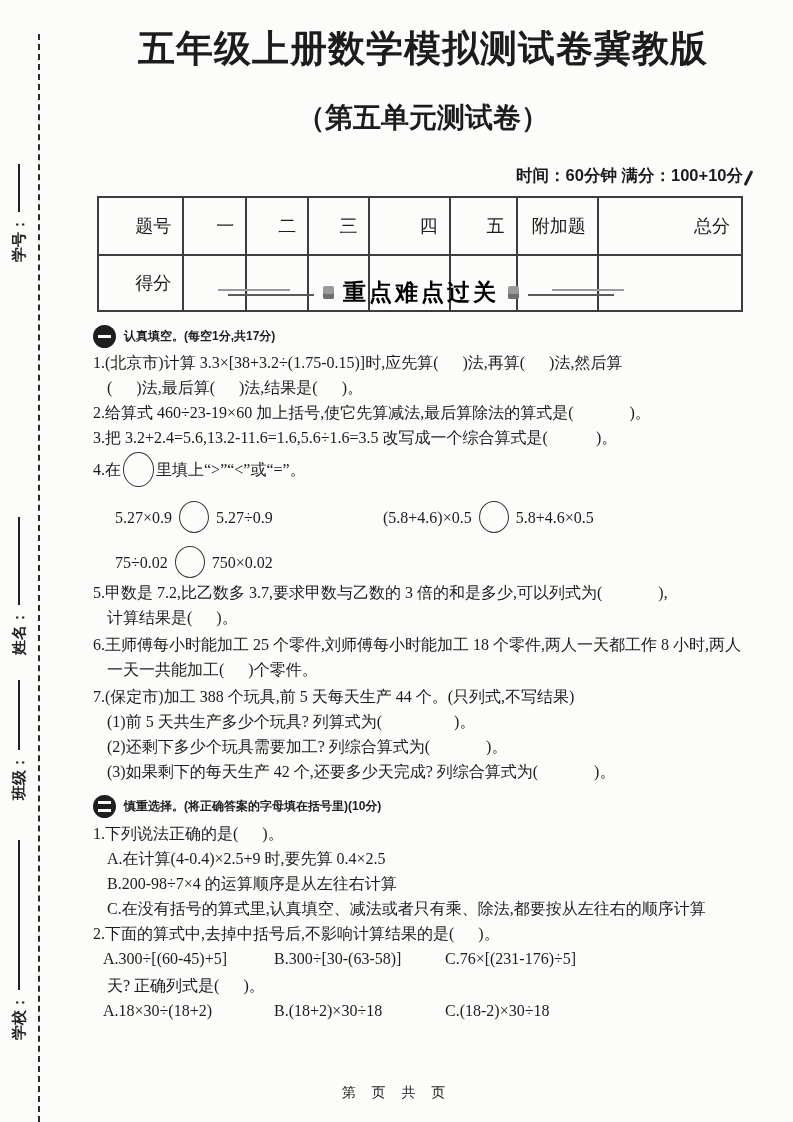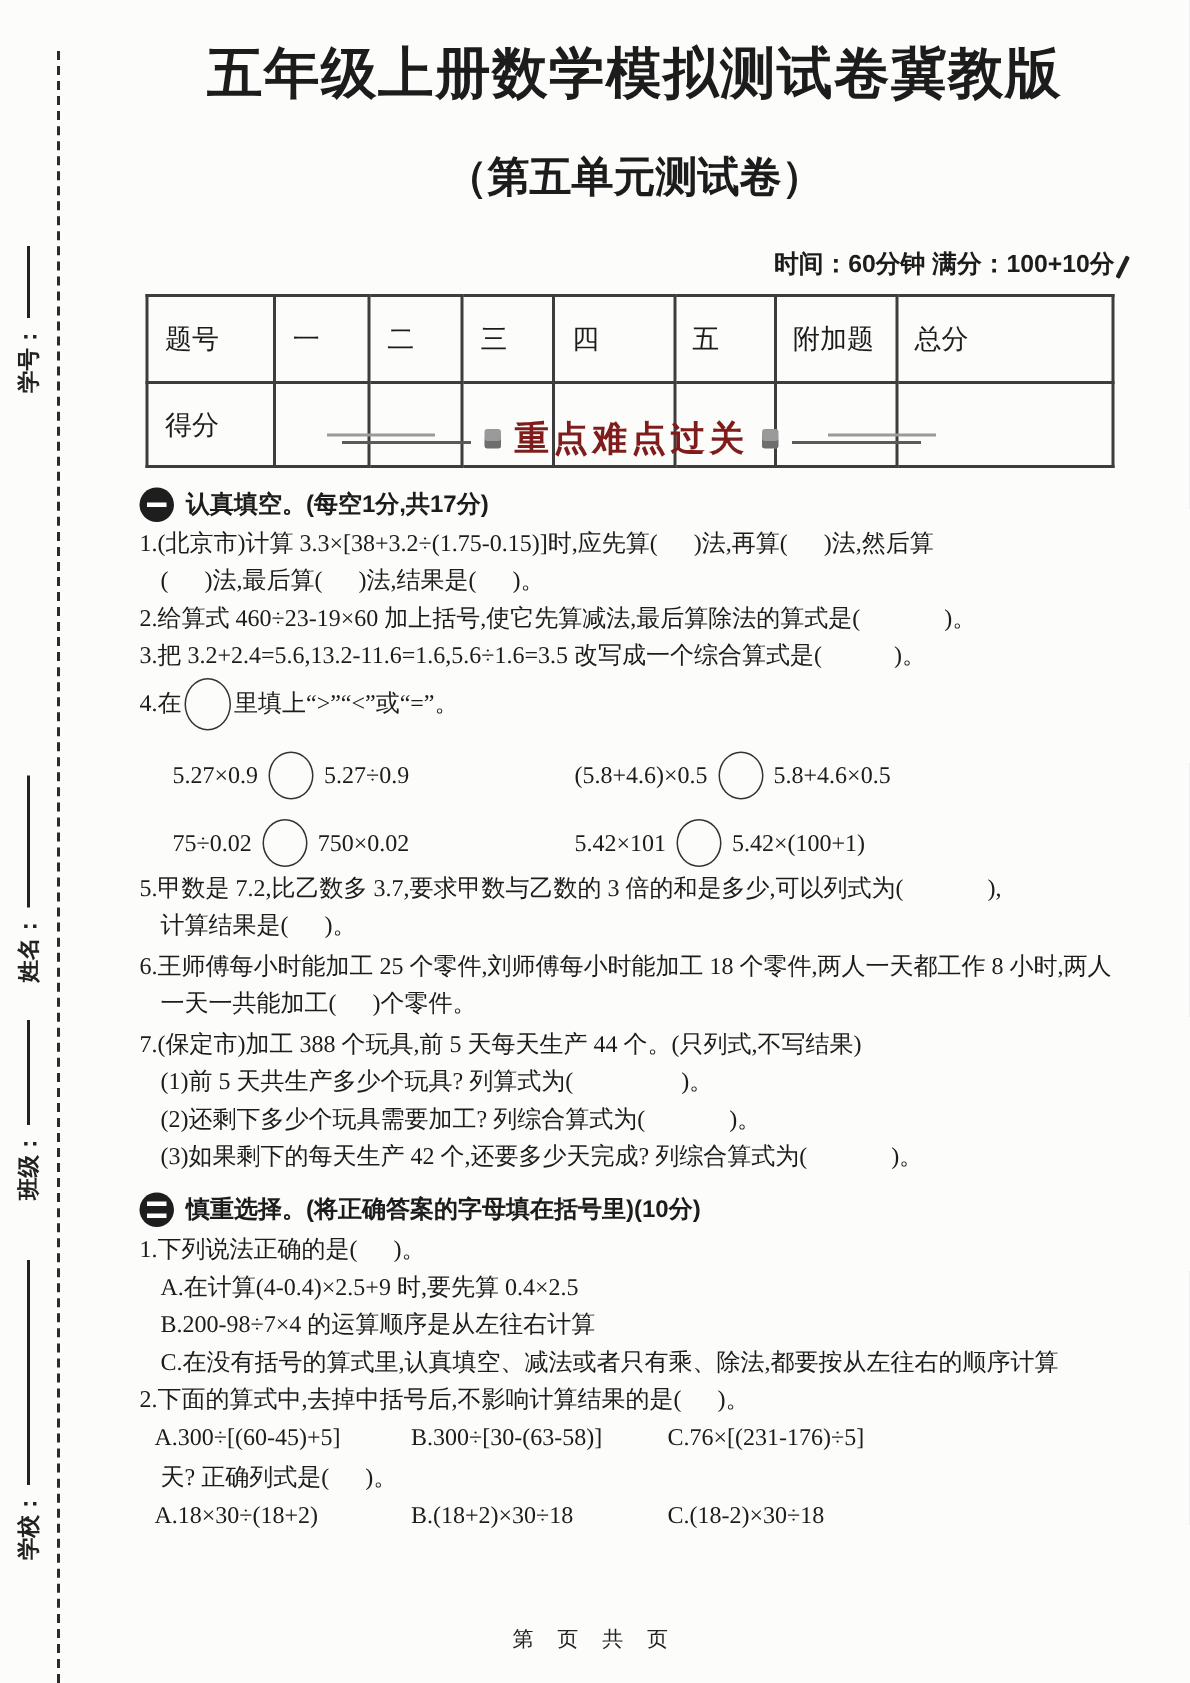--- a/index.html
+++ b/index.html
@@ -44,49 +44,49 @@
   .tick {
     position:absolute; left:747px; top:170px; width:2.5px; height:16px;
     background:#222; transform:rotate(26deg); border-radius:1px;
   }
   
   table.score {
     position:absolute; left:97px; top:196px; width:646px;
     border-collapse:collapse; table-layout:fixed;
     font-family:"Liberation Sans","DejaVu Sans",sans-serif; font-size:18px;
   }
-  table.score td { border:2px solid #3d3d3d; text-align:left; padding:11px; }
+  table.score td { border:2px solid #3d3d3d; text-align:right; padding:11px; }
   table.score tr.r1 td { height:34px; }
   table.score tr.r2 td { height:32px; }
   
   .banner {
     position:absolute; top:277px; left:97px; width:648px;
     display:flex; align-items:center; justify-content:center; gap:9px;
   }
   .banner-title {
     font-family:"Liberation Sans","DejaVu Sans",sans-serif;
-    font-weight:bold; font-size:23px; letter-spacing:3px; color:#7f1d1d;
+    font-weight:bold; font-size:23px; letter-spacing:3px; color:#000000;
   }
   .bl { width:96px; height:12px; position:relative; }
   .bl i { position:absolute; display:block; height:2px; background:#5a5a5a; }
   .bl-left i.a { top:2px; left:0; width:72px; background:#9a9a9a; }
   .bl-left i.b { top:7px; left:10px; width:86px; }
   .bl-right i.a { top:2px; right:0; width:72px; background:#9a9a9a; }
   .bl-right i.b { top:7px; right:10px; width:86px; }
   .bsq {
     width:11px; height:13px; background:#9a9a9a; border-radius:2px;
     box-shadow:inset 0 -5px 0 #6e6e6e; flex:none;
   }
   
   .content { position:absolute; left:93px; top:322px; width:680px;
              font-size:16px; line-height:25px; }
   .sec-head {
     display:flex; align-items:center; gap:8px; height:28px;
     font-family:"Liberation Sans","DejaVu Sans",sans-serif;
-    font-weight:bold; font-size:16px;
+    font-weight:bold; font-size:12px;
   }
   .sec-icon { width:23px; height:23px; border-radius:50%; background:#1e1e1e;
               position:relative; flex:none; }
   .sec-icon .bar { position:absolute; left:5px; right:5px; height:3px; background:#fff; }
   .icon-one .bar.m  { top:10px; }
   .icon-two .bar.t  { top:6px; }
   .icon-two .bar.b  { top:14px; }
   .q { white-space:pre; }
   .ind { padding-left:14px; }
   .mt { margin-top:2px; }
@@ -216,25 +216,20 @@
         <span class="cmp"></span>
         <span>5.8+4.6×0.5</span>
       </span>
     </div>
     <div class="q4row">
       <span class="pair">
         <span>75÷0.02</span>
         <span class="cmp"></span>
         <span>750×0.02</span>
       </span>
-      <span class="pair">
-        <span>5.42×101</span>
-        <span class="cmp"></span>
-        <span>5.42×(100+1)</span>
-      </span>
     </div>
 
     <div class="q mt">5.甲数是 7.2,比乙数多 3.7,要求甲数与乙数的 3 倍的和是多少,可以列式为(              ),</div>
     <div class="q ind">计算结果是(      )。</div>
     <div class="q mt">6.王师傅每小时能加工 25 个零件,刘师傅每小时能加工 18 个零件,两人一天都工作 8 小时,两人</div>
     <div class="q ind">一天一共能加工(      )个零件。</div>
     <div class="q mt">7.(保定市)加工 388 个玩具,前 5 天每天生产 44 个。(只列式,不写结果)</div>
     <div class="q ind">(1)前 5 天共生产多少个玩具? 列算式为(                  )。</div>
     <div class="q ind">(2)还剩下多少个玩具需要加工? 列综合算式为(              )。</div>
     <div class="q ind">(3)如果剩下的每天生产 42 个,还要多少天完成? 列综合算式为(              )。</div>

